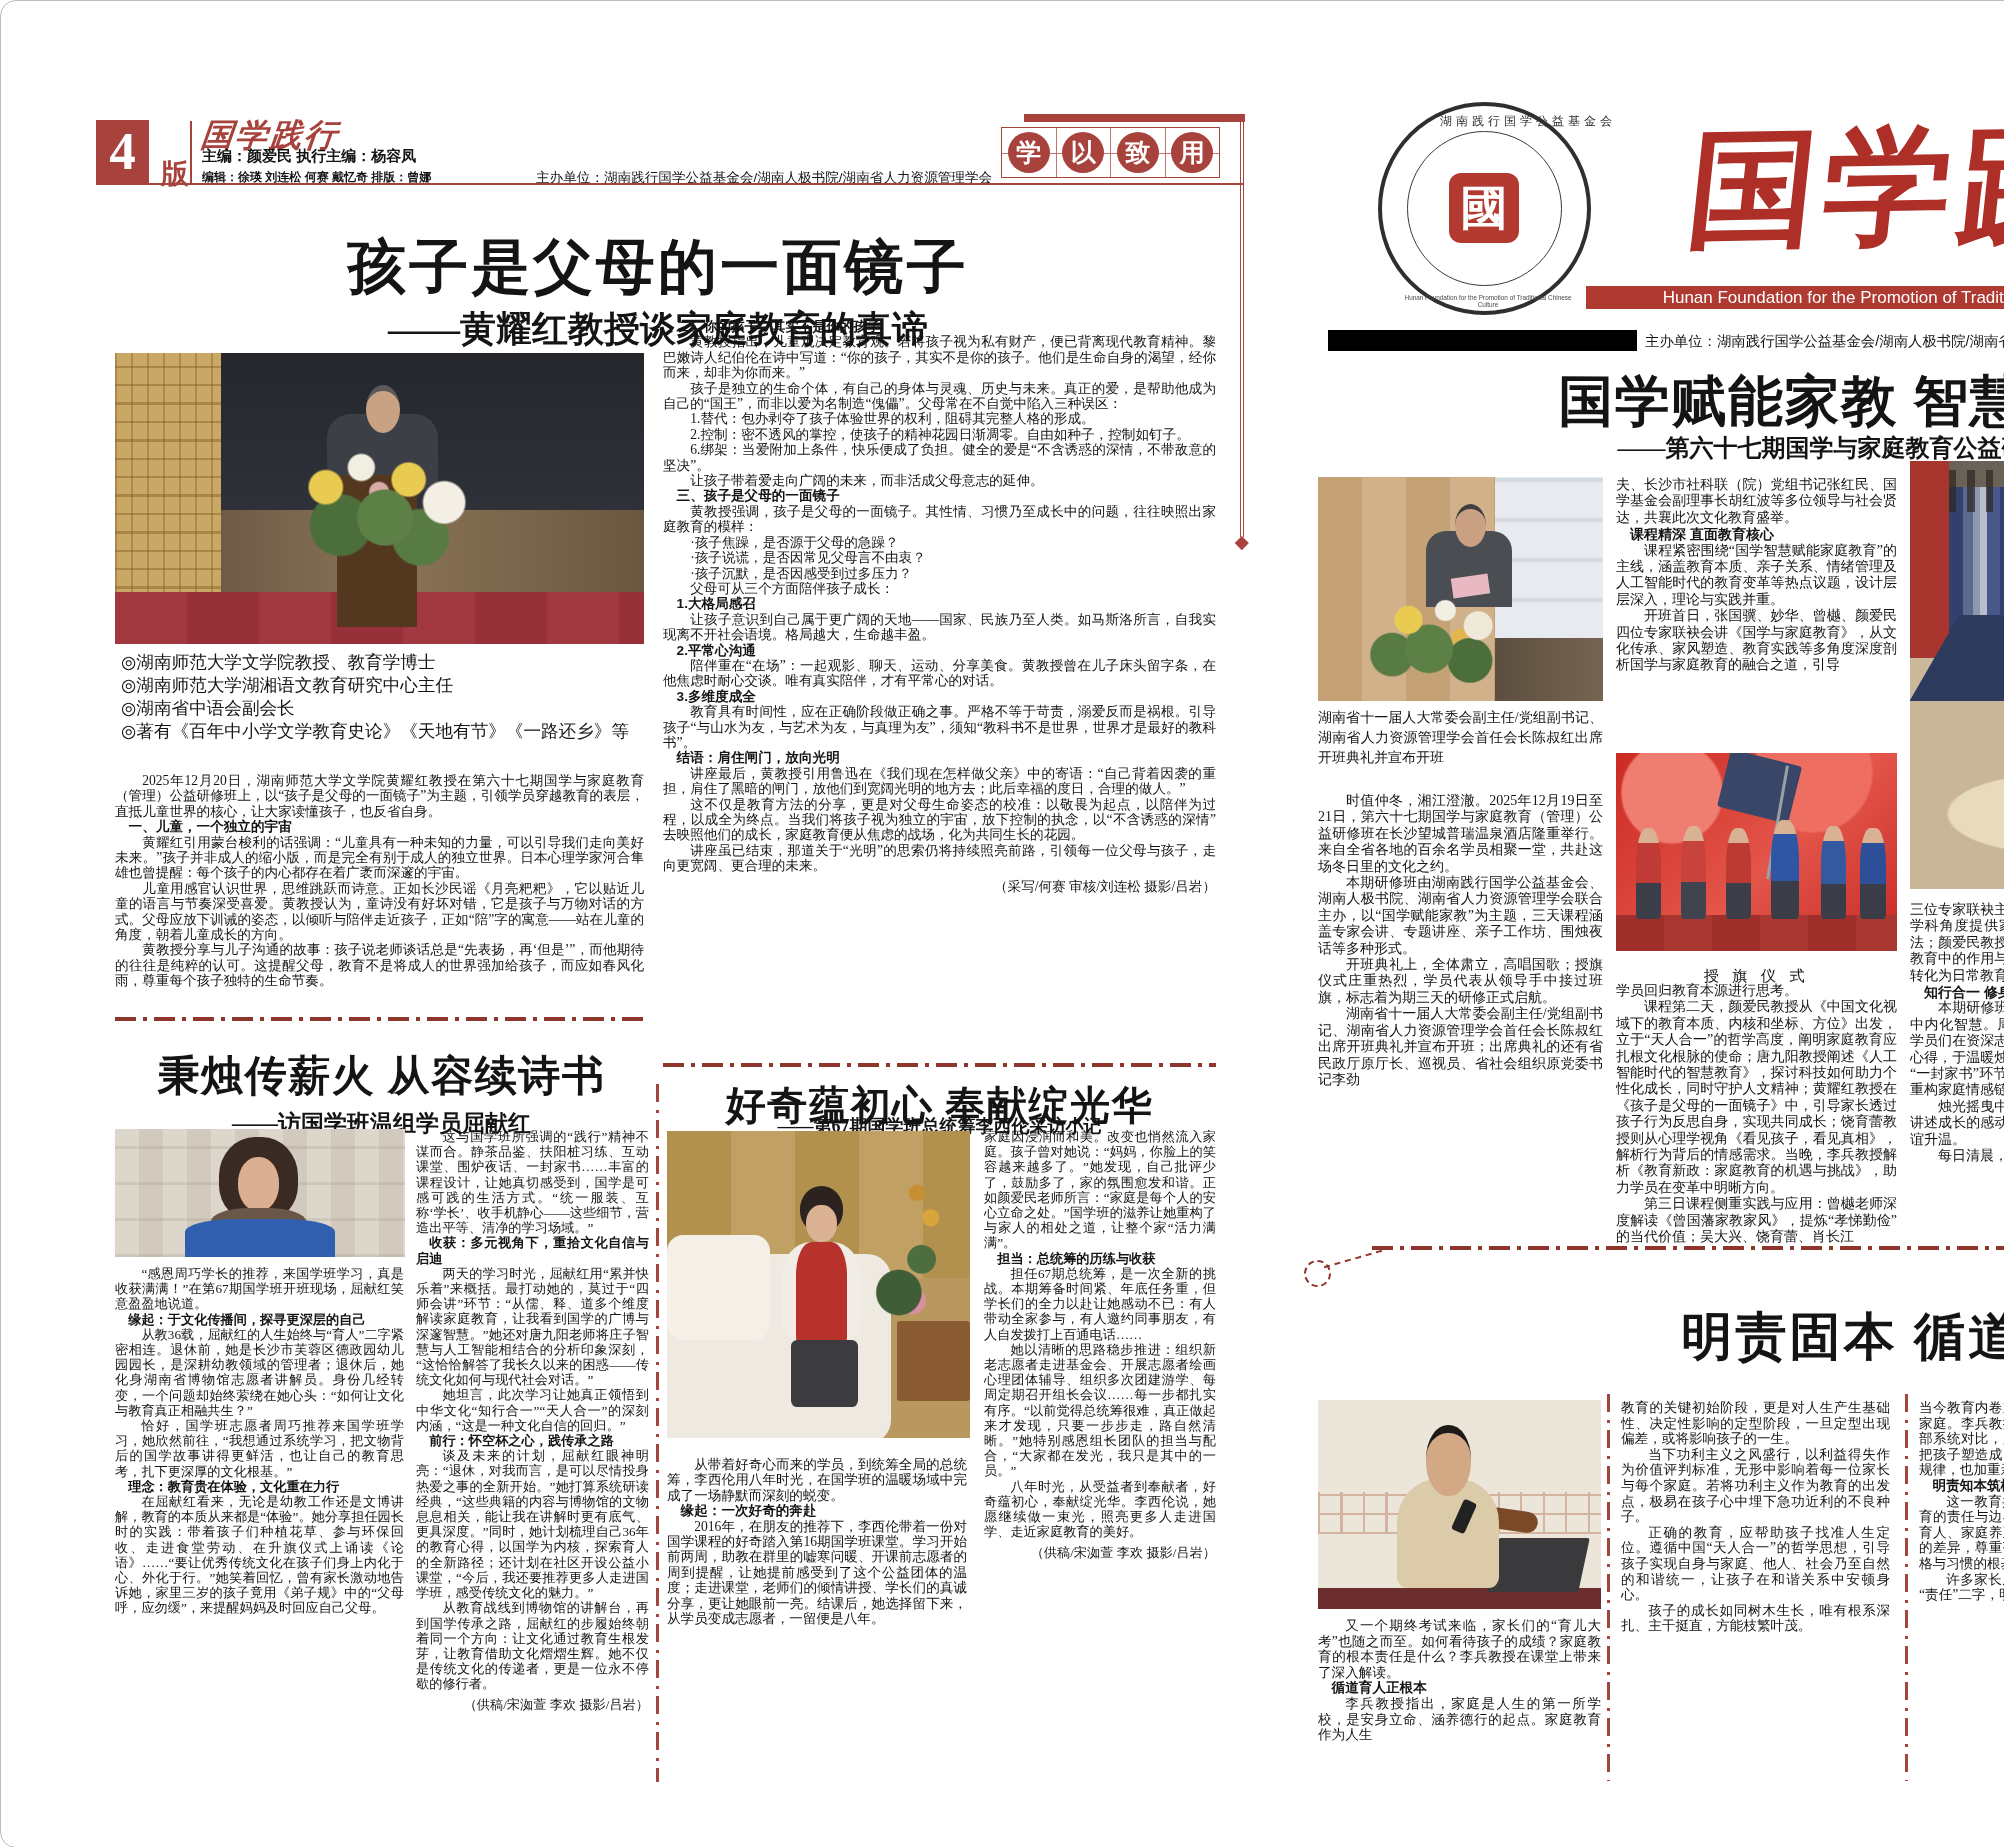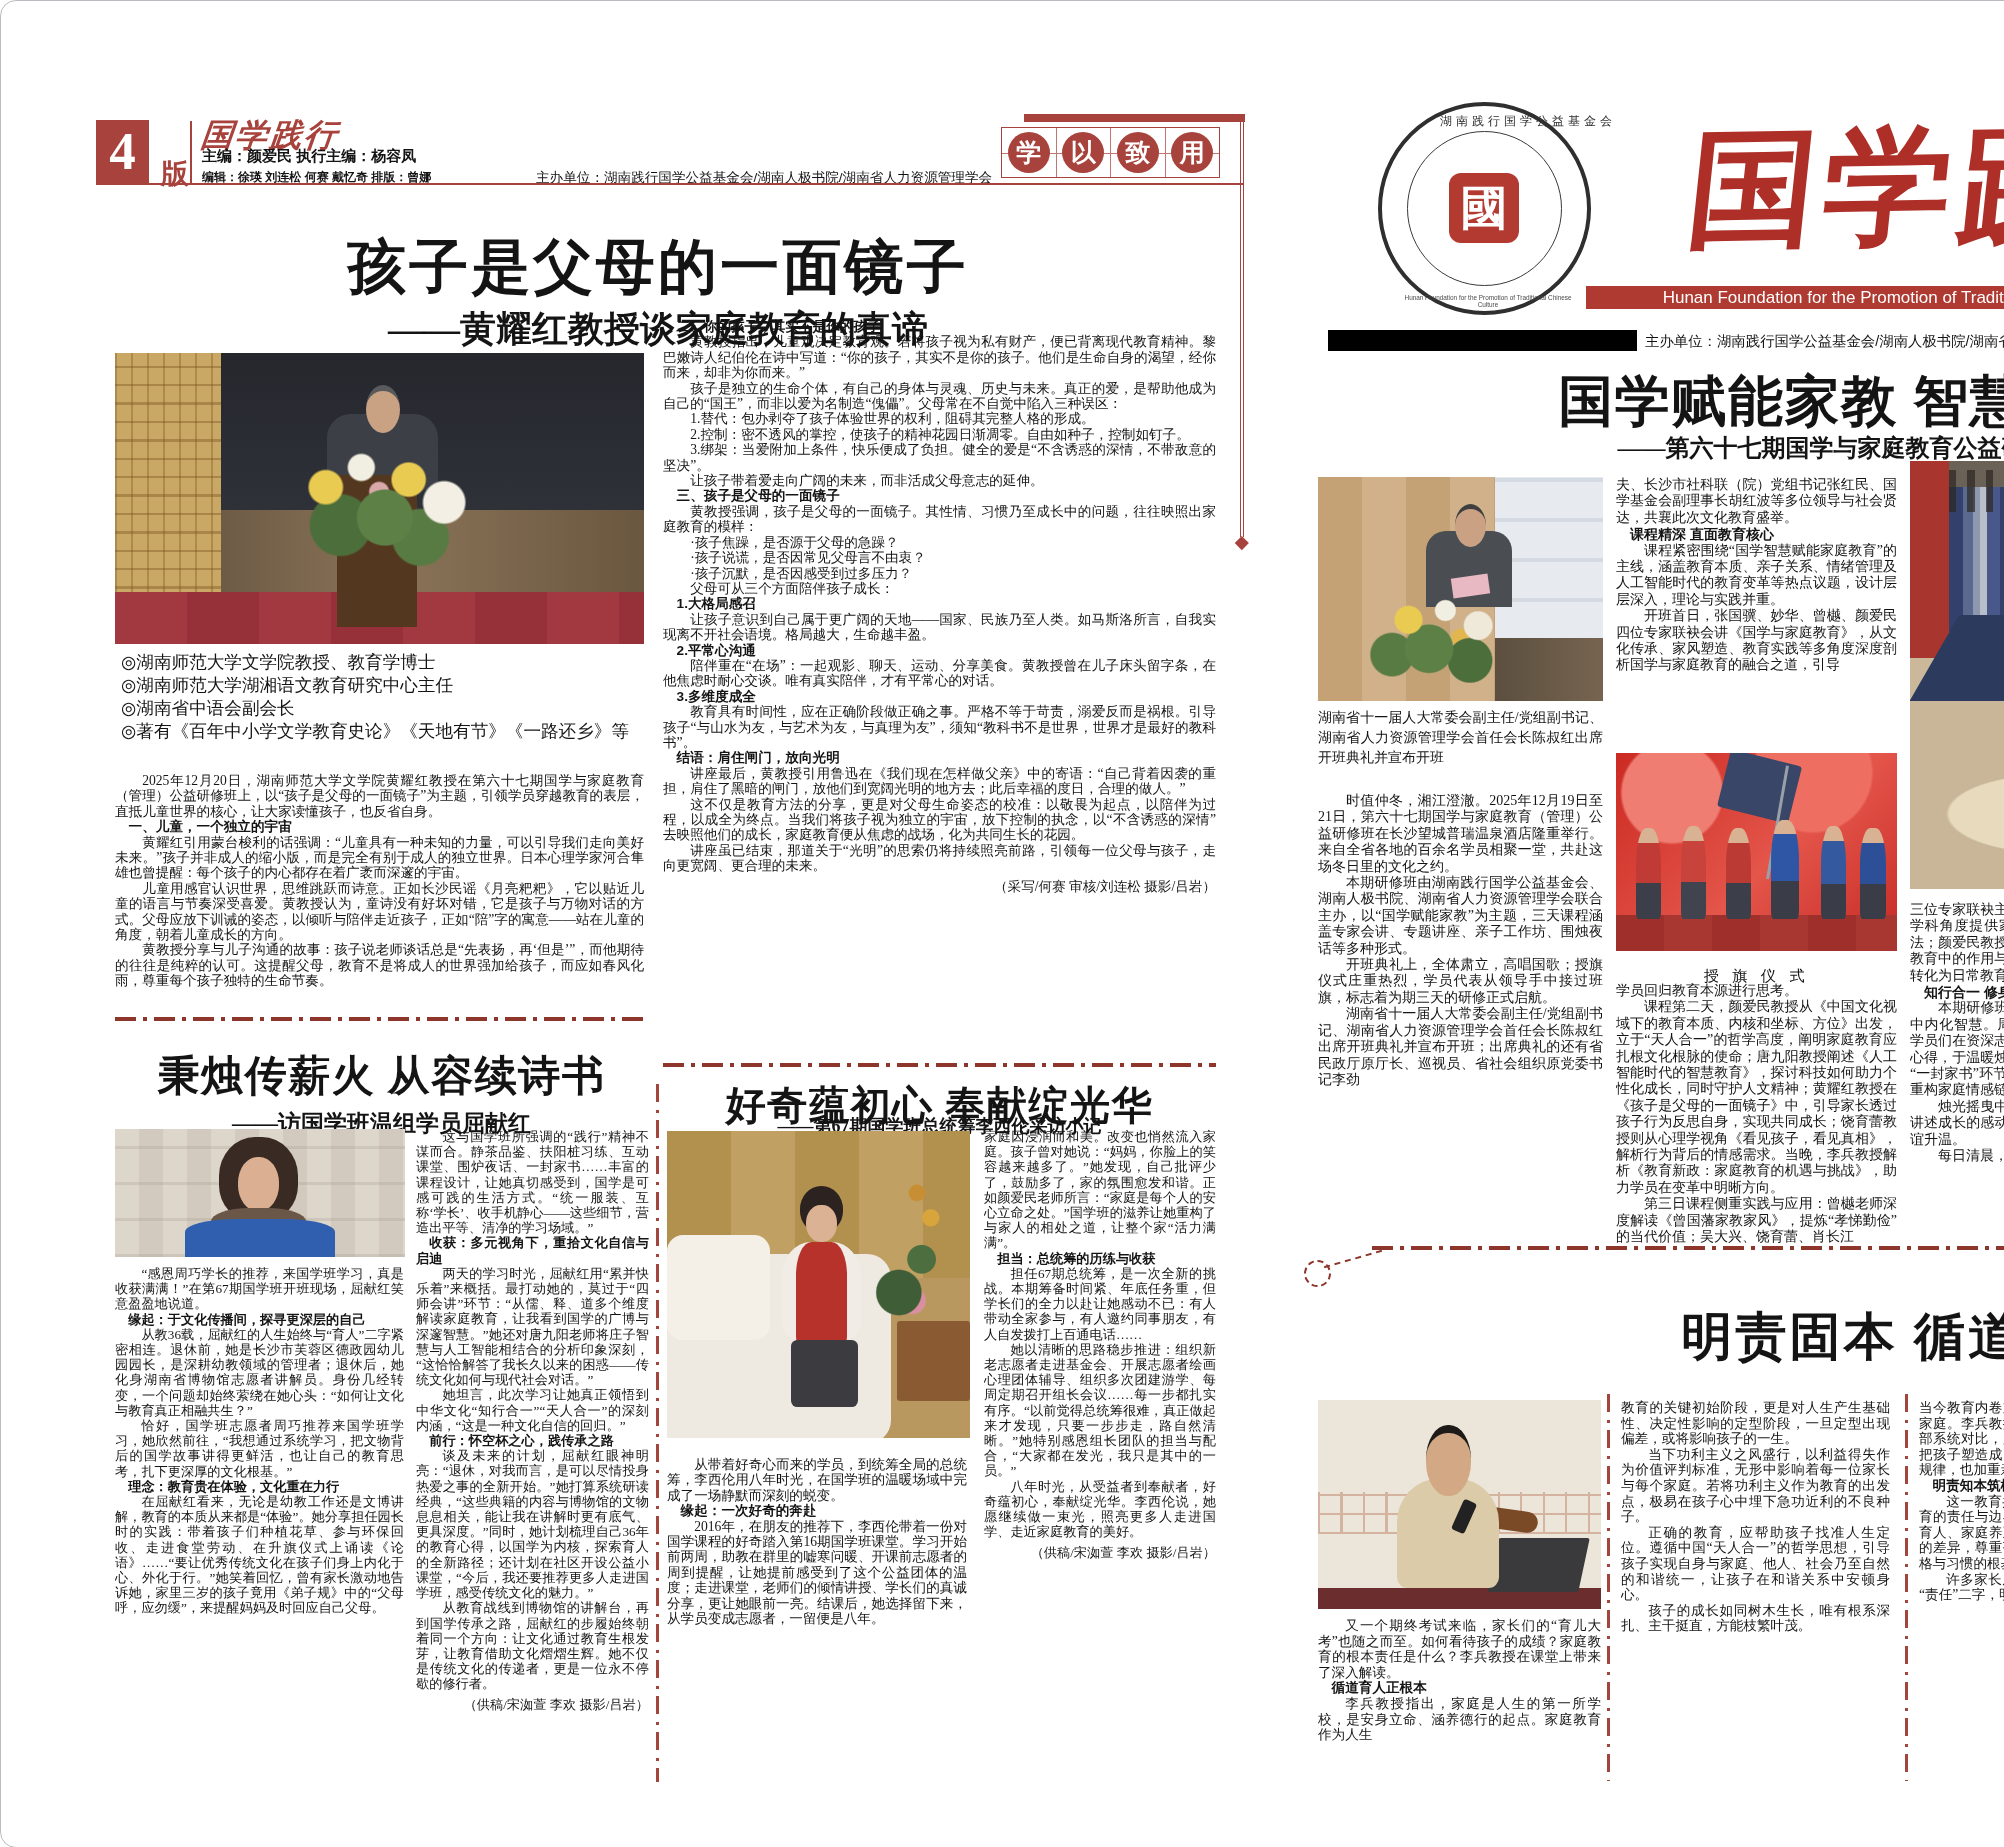--- a/index.html
+++ b/index.html
@@ -108,21 +108,21 @@
       <p class="para" data-k="p">黄教授分享与儿子沟通的故事：孩子说老师谈话总是“先表扬，再‘但是’”，而他期待的往往是纯粹的认可。这提醒父母，教育不是将成人的世界强加给孩子，而应如春风化雨，尊重每个孩子独特的生命节奏。</p>
     </div>
   <div class="abs hdash" style="left:114px;top:1016px;width:529px;"></div>
 
   <div class="abs flow f34" style="left:662px;top:318px;width:553px;height:739px;">
       <p class="para" data-k="h">二、你的孩子，其实不是你的孩子</p>
       <p class="para" data-k="p">黄教授指出，儿童观决定教育观。若将孩子视为私有财产，便已背离现代教育精神。黎巴嫩诗人纪伯伦在诗中写道：“你的孩子，其实不是你的孩子。他们是生命自身的渴望，经你而来，却非为你而来。”</p>
       <p class="para" data-k="p">孩子是独立的生命个体，有自己的身体与灵魂、历史与未来。真正的爱，是帮助他成为自己的“国王”，而非以爱为名制造“傀儡”。父母常在不自觉中陷入三种误区：</p>
       <p class="para" data-k="p">1.替代：包办剥夺了孩子体验世界的权利，阻碍其完整人格的形成。</p>
       <p class="para" data-k="p">2.控制：密不透风的掌控，使孩子的精神花园日渐凋零。自由如种子，控制如钉子。</p>
-      <p class="para" data-k="p">3.绑架：当爱附加上条件，快乐便成了负担。健全的爱是“不含诱惑的深情，不带敌意的坚决”。</p>
+      <p class="para" data-k="p">6.绑架：当爱附加上条件，快乐便成了负担。健全的爱是“不含诱惑的深情，不带敌意的坚决”。</p>
       <p class="para" data-k="p">让孩子带着爱走向广阔的未来，而非活成父母意志的延伸。</p>
       <p class="para" data-k="h">三、孩子是父母的一面镜子</p>
       <p class="para" data-k="p">黄教授强调，孩子是父母的一面镜子。其性情、习惯乃至成长中的问题，往往映照出家庭教育的模样：</p>
       <p class="para" data-k="p">·孩子焦躁，是否源于父母的急躁？</p>
       <p class="para" data-k="p">·孩子说谎，是否因常见父母言不由衷？</p>
       <p class="para" data-k="p">·孩子沉默，是否因感受到过多压力？</p>
       <p class="para" data-k="p">父母可从三个方面陪伴孩子成长：</p>
       <p class="para" data-k="h">1.大格局感召</p>
       <p class="para" data-k="p">让孩子意识到自己属于更广阔的天地——国家、民族乃至人类。如马斯洛所言，自我实现离不开社会语境。格局越大，生命越丰盈。</p>
       <p class="para" data-k="h">2.平常心沟通</p>

